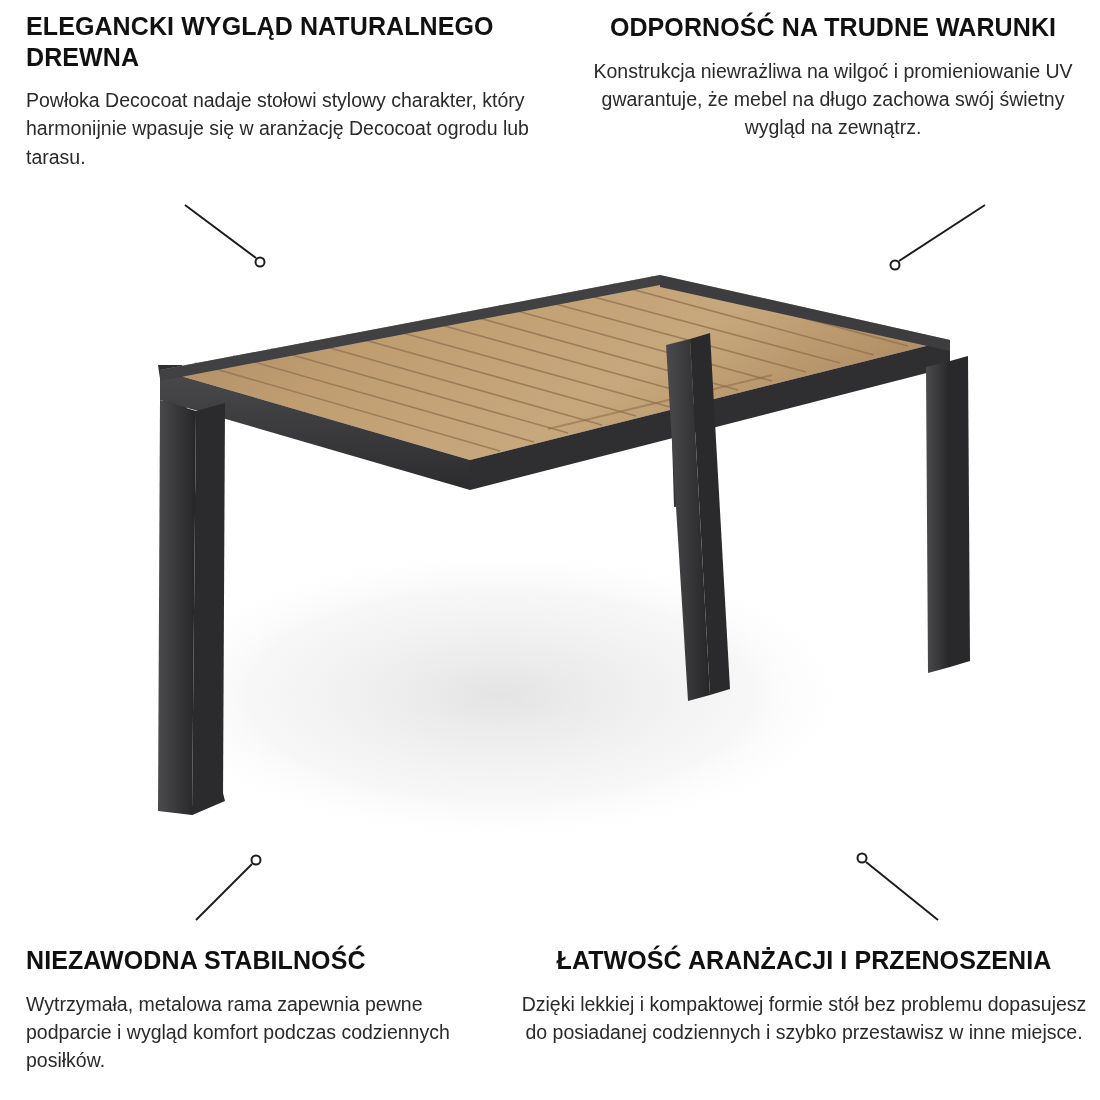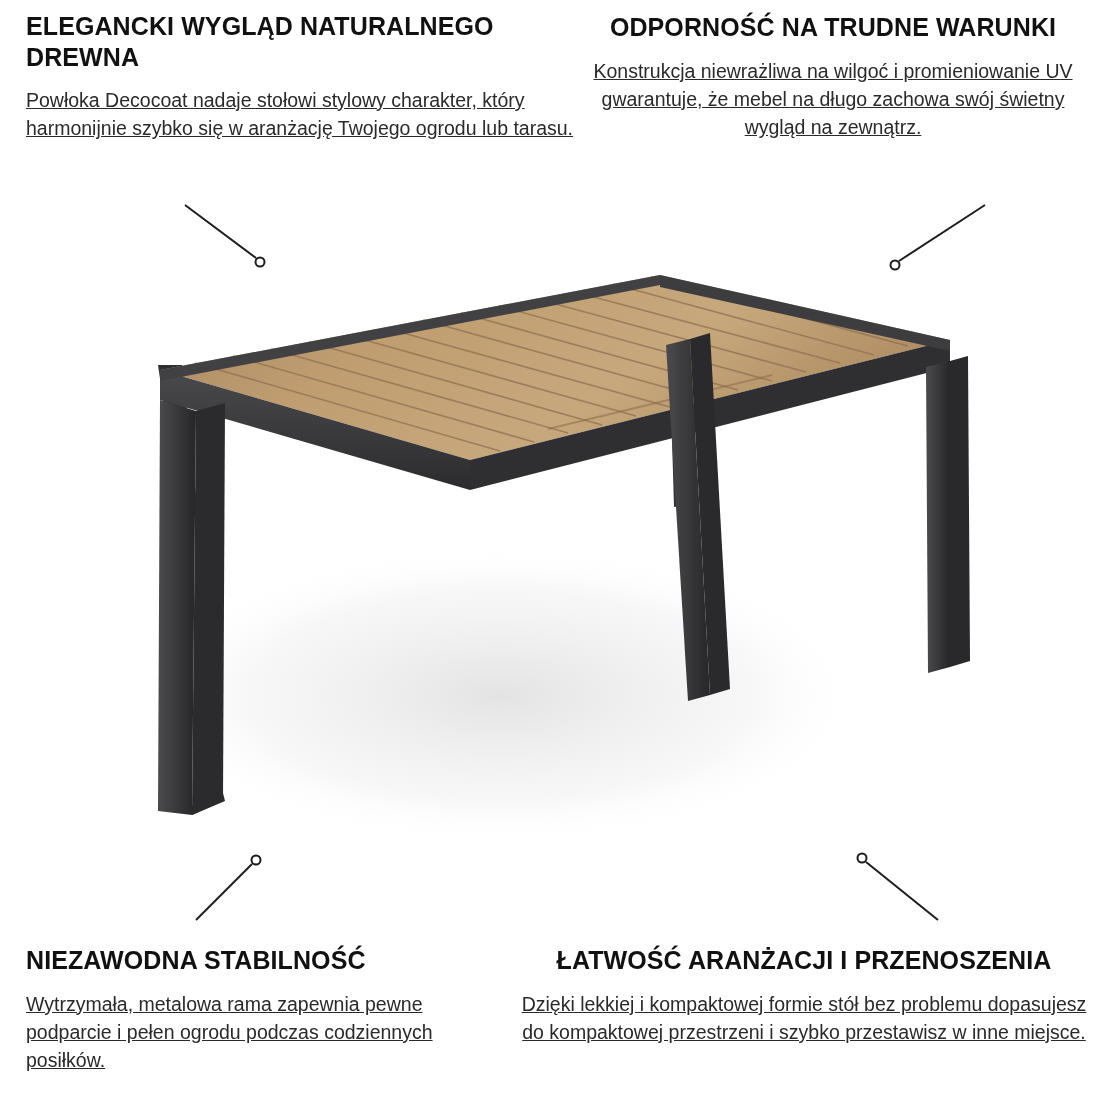--- a/index.html
+++ b/index.html
@@ -35,21 +35,20 @@
     letter-spacing: 0.1px;
     color: #111111;
     text-transform: uppercase;
   }
   .feature p {
     margin: 0;
     font-size: 19.5px;
     line-height: 1.46;
     color: #2a2a2a;
     font-weight: normal;
-    text-decoration: underline;
   }
   .align-left  { text-align: left; }
   .align-center { text-align: center; }
 
   #feature-top-left {
     left: 26px;
     top: 11px;
     width: 560px;
   }
   #feature-top-right {
@@ -183,31 +182,31 @@
       <polygon points="880,146 898,141 900,446 880,452" fill="#29292b"></polygon>
     </g>
 
     <g>
       <polygon points="294,408 318,414 300,688 278,682" fill="#2f2f31" opacity="0"></polygon>
     </g>
   </svg>
 
   <div class="feature align-left" id="feature-top-left">
     <h2>ELEGANCKI WYGLĄD NATURALNEGO DREWNA</h2>
-    <p>Powłoka Decocoat nadaje stołowi stylowy charakter, który harmonijnie szybko się w aranżację Twojego ogrodu lub tarasu.</p>
+    <p>Powłoka Decocoat nadaje stołowi stylowy charakter, który harmonijnie wpasuje się w aranżację Decocoat ogrodu lub tarasu.</p>
   </div>
 
   <div class="feature align-center" id="feature-top-right">
     <h2>ODPORNOŚĆ NA TRUDNE WARUNKI</h2>
     <p>Konstrukcja niewrażliwa na wilgoć i promieniowanie UV gwarantuje, że mebel na długo zachowa swój świetny wygląd na zewnątrz.</p>
   </div>
 
   <div class="feature align-left" id="feature-bottom-left">
     <h2>NIEZAWODNA STABILNOŚĆ</h2>
-    <p>Wytrzymała, metalowa rama zapewnia pewne podparcie i pełen ogrodu podczas codziennych posiłków.</p>
+    <p>Wytrzymała, metalowa rama zapewnia pewne podparcie i wygląd komfort podczas codziennych posiłków.</p>
   </div>
 
   <div class="feature align-center" id="feature-bottom-right">
     <h2>ŁATWOŚĆ ARANŻACJI I PRZENOSZENIA</h2>
-    <p>Dzięki lekkiej i kompaktowej formie stół bez problemu dopasujesz do kompaktowej przestrzeni i szybko przestawisz w inne miejsce.</p>
+    <p>Dzięki lekkiej i kompaktowej formie stół bez problemu dopasujesz do posiadanej codziennych i szybko przestawisz w inne miejsce.</p>
   </div>
 
 </div>
 
 </body></html>

